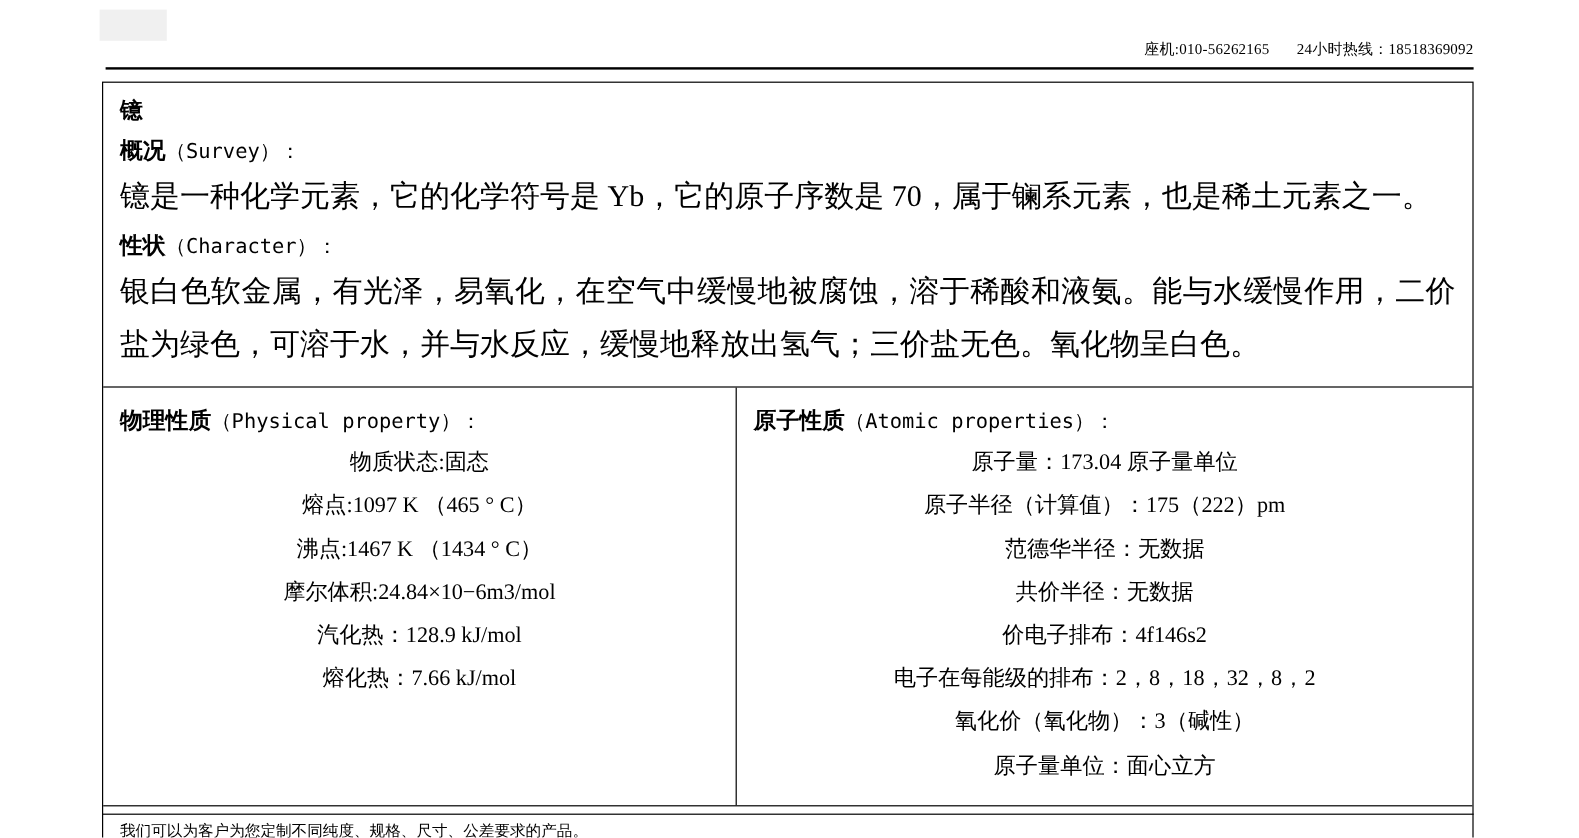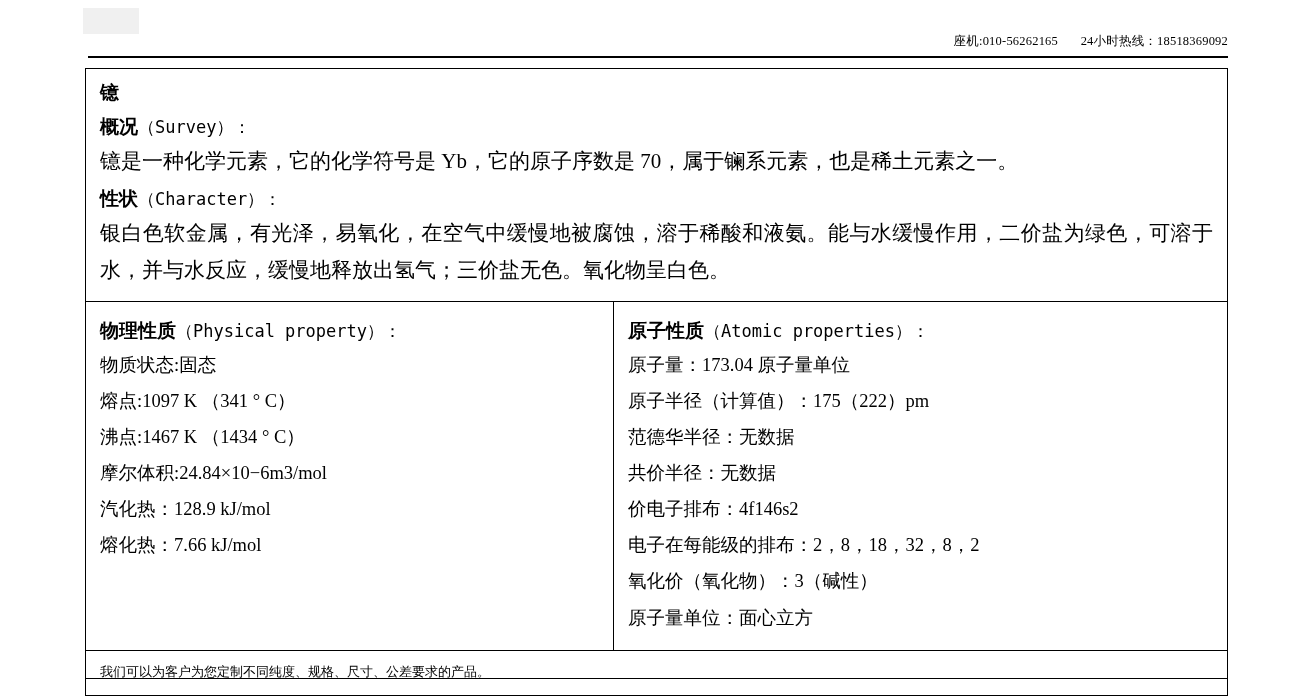--- a/index.html
+++ b/index.html
@@ -80,21 +80,21 @@
     line-height: 1.55;
     margin: 4px 0 2px 0;
   }
   .sub-head b { font-weight: bold; }
   .sub-head .en {
     font-family: "DejaVu Sans Mono", monospace;
     font-size: 17px;
     font-weight: normal;
   }
   .para {
-    font-size: 21px;
+    font-size: 25px;
     line-height: 1.75;
     margin: 2px 0 0 0;
     text-align: justify;
   }
 
   
   .two-col {
     display: flex;
     border-bottom: 1px solid #000;
   }
@@ -106,20 +106,21 @@
     width: 528px;
     border-right: 1px solid #000;
   }
   .col-right {
     flex: 1;
   }
   .prop-list {
     list-style: none;
     margin: 0;
     padding: 0;
+    text-align: center;
   }
   .prop-list li {
     font-size: 18.5px;
     line-height: 1.95;
     white-space: nowrap;
   }
   .footer-note {
     font-size: 13px;
     line-height: 1.6;
     padding: 11px 14px 13px 14px;
@@ -164,21 +165,21 @@
     <p class="para">银白色软金属，有光泽，易氧化，在空气中缓慢地被腐蚀，溶于稀酸和液氨。能与水缓慢作用，二价盐为绿色，可溶于水，并与水反应，缓慢地释放出氢气；三价盐无色。氧化物呈白色。</p>
   </div>
 
   <div class="two-col">
     <div class="col col-left">
       <div class="sub-head">
         <b>物理性质</b><span class="en">（Physical property）：</span>
       </div>
       <ul class="prop-list">
         <li>物质状态:固态</li>
-        <li>熔点:1097 K （341 ° C）</li>
+        <li>熔点:1097 K （465 ° C）</li>
         <li>沸点:1467 K （1434 ° C）</li>
         <li>摩尔体积:24.84×10−6m3/mol</li>
         <li>汽化热：128.9 kJ/mol</li>
         <li>熔化热：7.66 kJ/mol</li>
       </ul>
     </div>
 
     <div class="col col-right">
       <div class="sub-head">
         <b>原子性质</b><span class="en">（Atomic properties）：</span>

